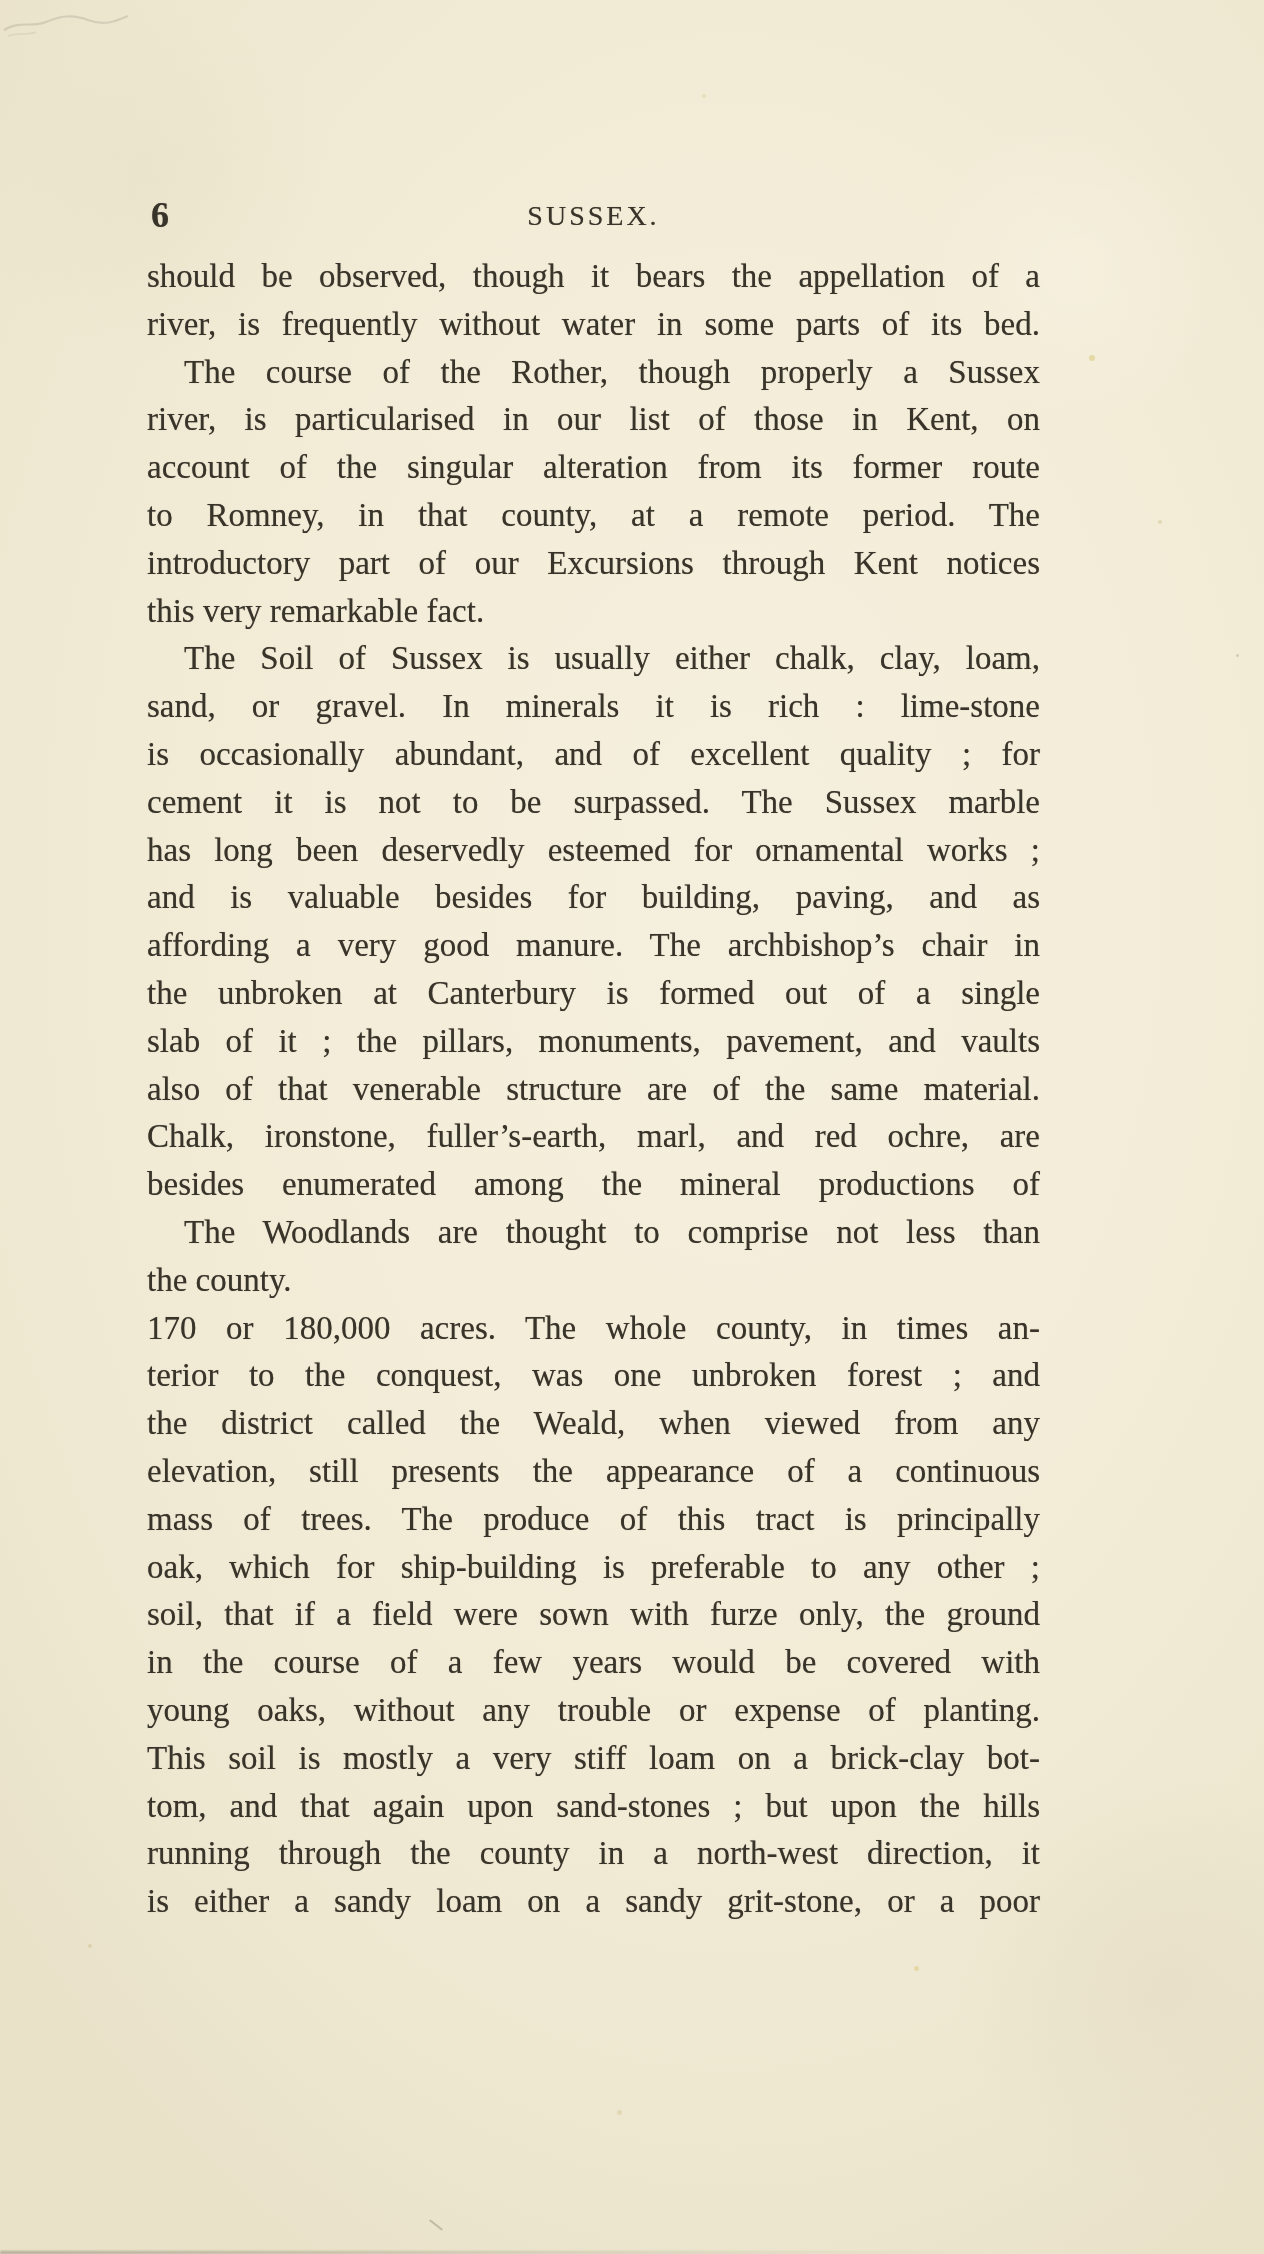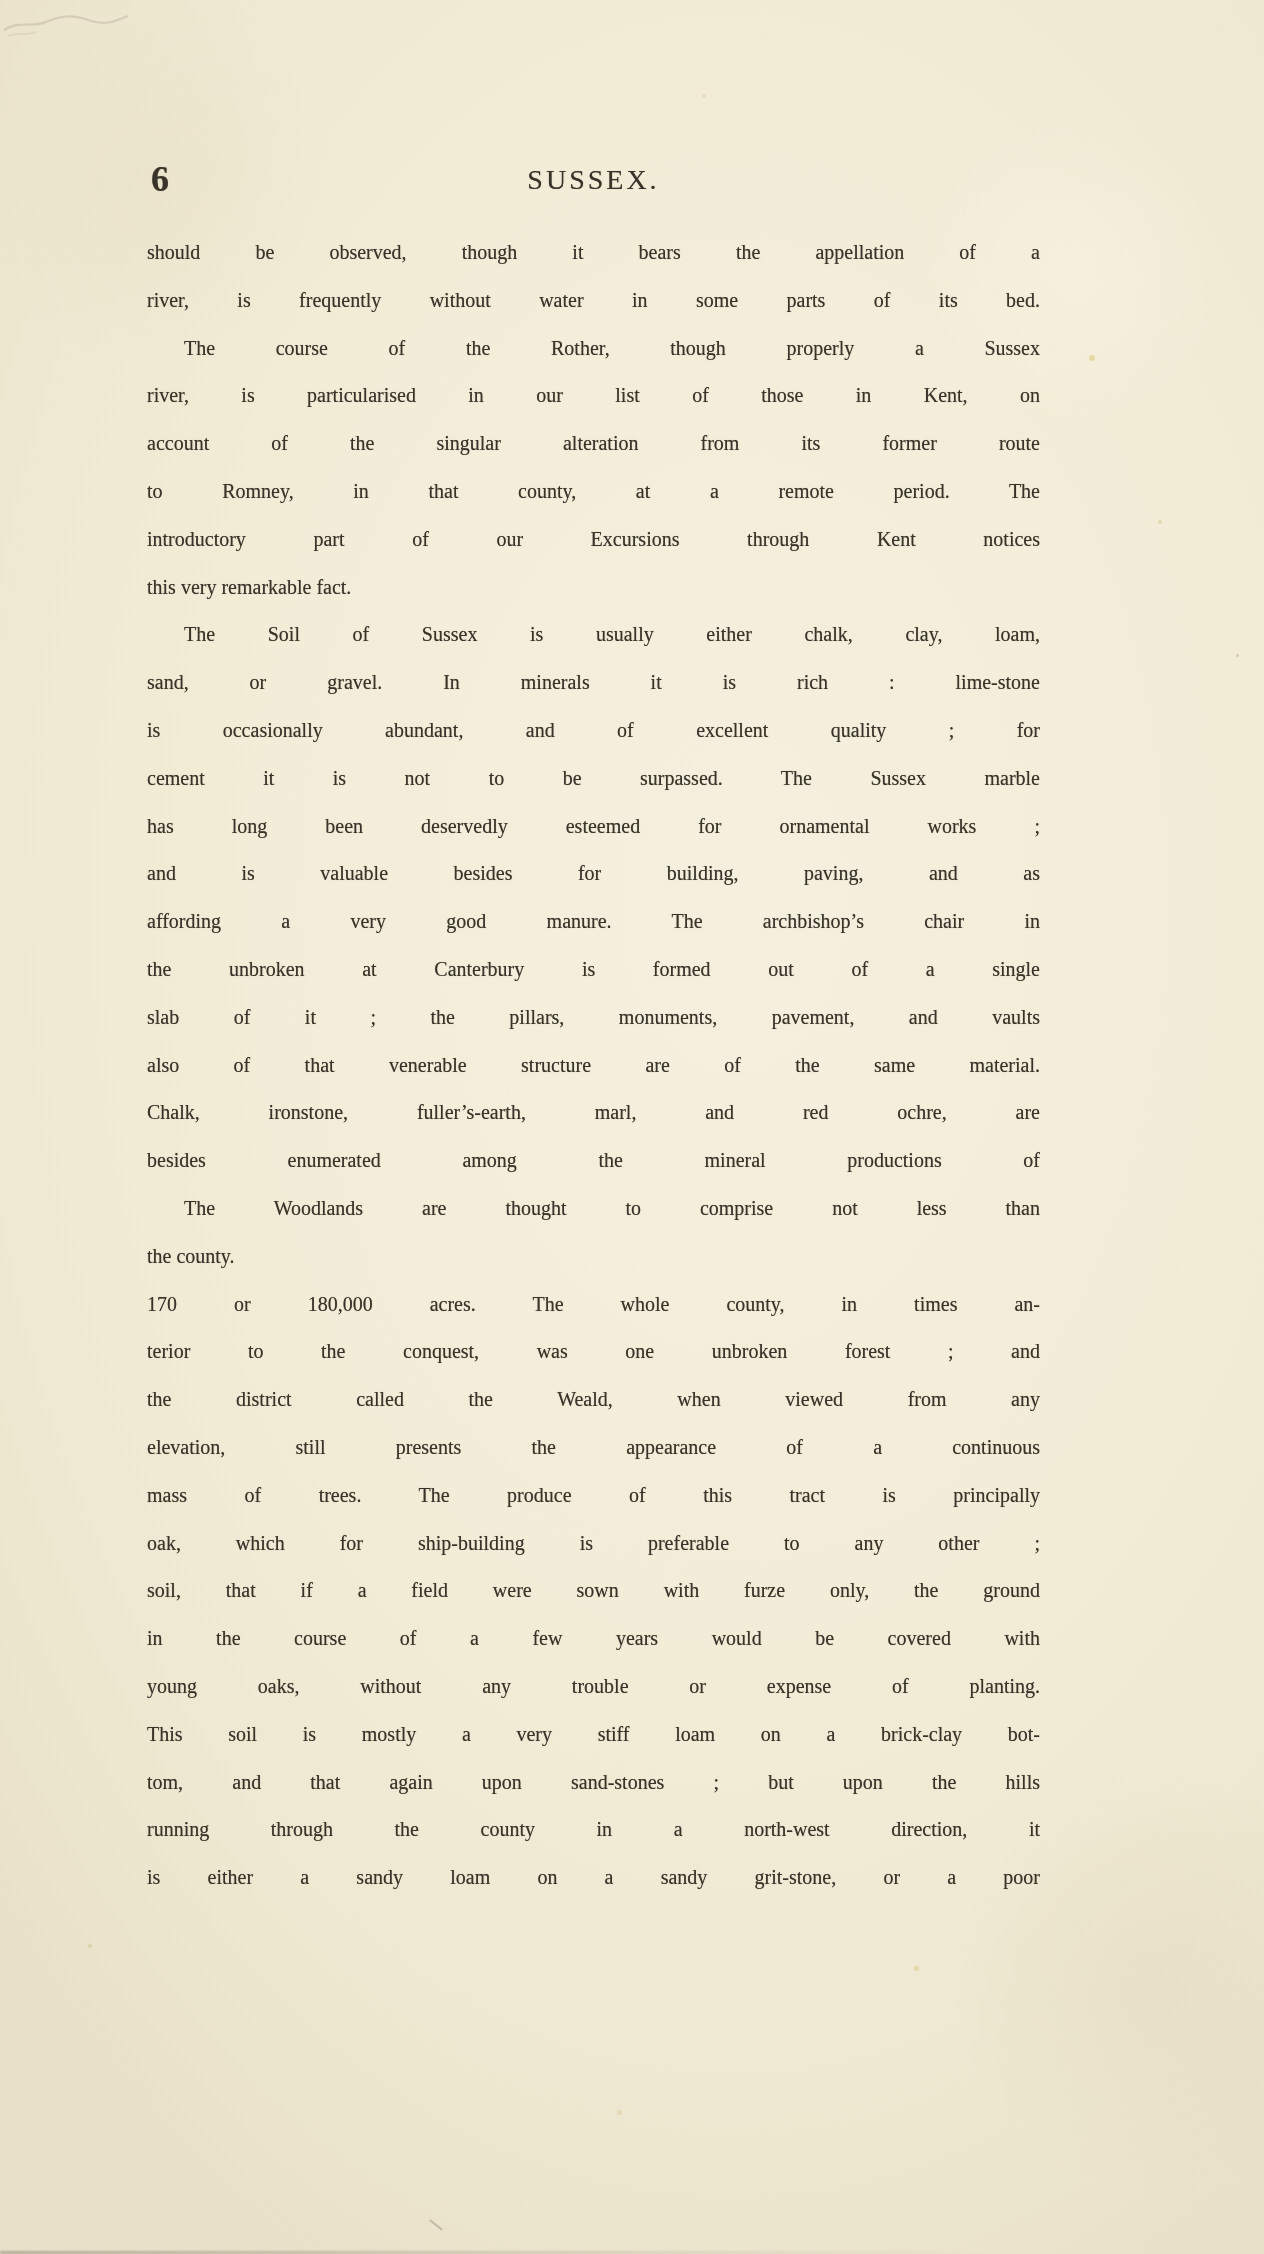--- a/index.html
+++ b/index.html
@@ -26,24 +26,25 @@
     text-shadow:0 0 0.7px rgba(57,52,42,0.55);
   }
   .header-row{position:relative;height:38px;}
   .folio{
     position:absolute;left:4px;top:-4px;
     font-size:36px;font-weight:bold;letter-spacing:1px;
   }
   .running-title{
     text-align:center;font-size:28px;letter-spacing:3px;padding-top:2px;
     font-weight:normal;
+    margin-top:36px;
   }
   .textblock{
-    margin-top:29px;
-    font-size:20px;line-height:47.8px;
+    margin-top:17px;
+    font-size:33px;line-height:47.8px;
   }
   .line{
     text-align:justify;
     text-align-last:justify;
   }
   .line.noj{text-align-last:left;}
   .line.ind{text-indent:37px;}
   .it{}
 
   

